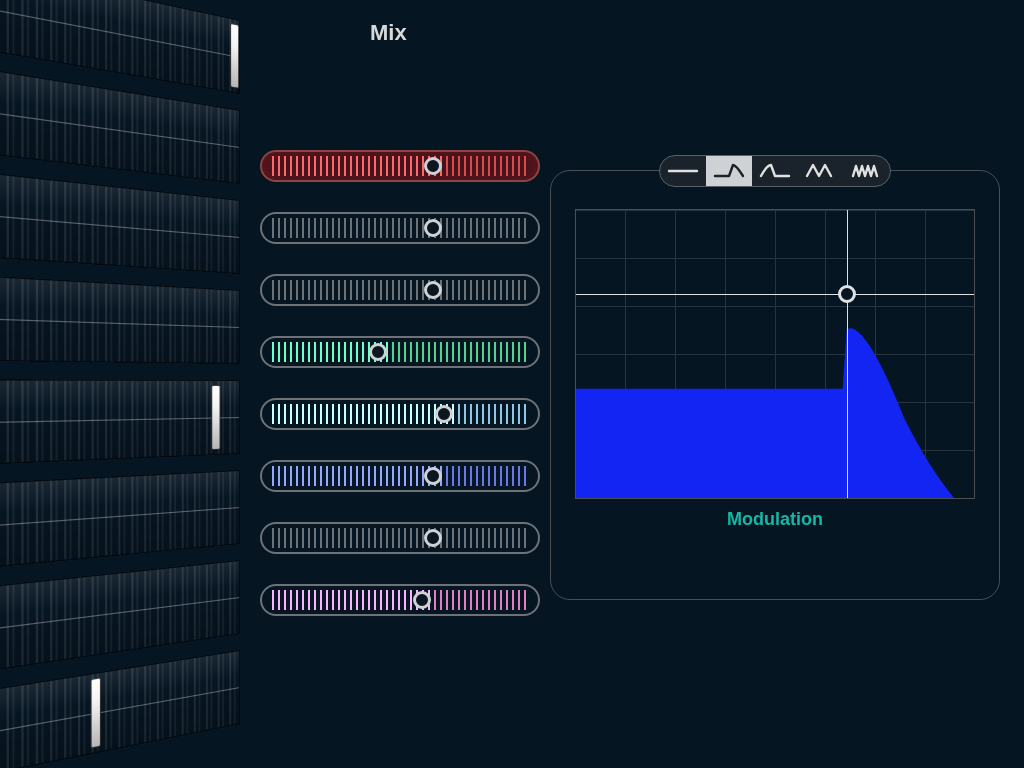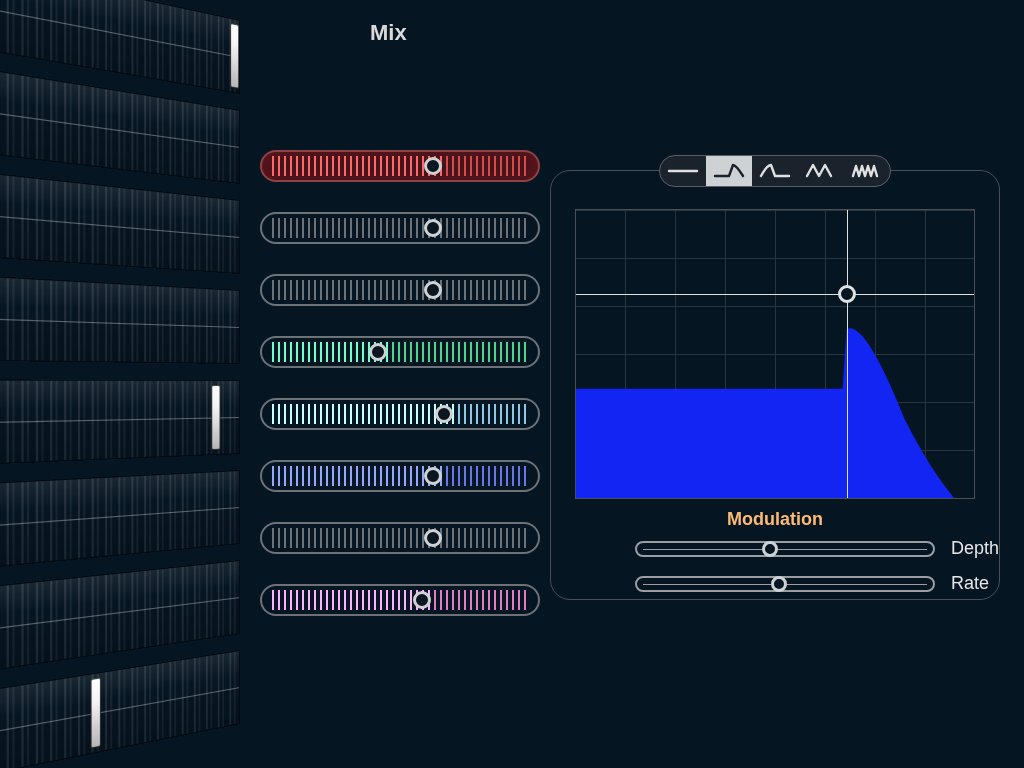--- a/index.html
+++ b/index.html
@@ -129,21 +129,21 @@
   }
   .graph .cross-h { left:0; right:0; height:1px; }
   .graph .cross-v { top:0; bottom:0; width:1px; }
   .graph .handle {
     position:absolute; width:18px; height:18px; margin:-9px 0 0 -9px;
     border-radius:50%; border:3px solid #dfe2e3; background:#061522;
   }
 
   .mod-label {
     text-align:center; margin-top:10px;
-    font-size:18px; font-weight:600; color:#fdba74;
+    font-size:18px; font-weight:600; color:#14b8a6;
   }
   .mod-sliders { margin-top:8px; display:flex; flex-direction:column; gap:14px; }
   .mod-row { display:flex; align-items:center; gap:16px; }
   .mod-row .bar {
     position:relative; flex:0 0 300px; height:16px;
     margin-left:60px;
     border:2px solid #9a9ea2; border-radius:10px;
   }
   .mod-row .bar::before {
     content:""; position:absolute; left:6px; right:6px; top:50%; height:1px;
@@ -275,27 +275,13 @@
     <svg class="curve" viewBox="0 0 400 290" preserveAspectRatio="none">
       <path d="M0 180 L268 180 L272 120 Q290 110 330 210 Q355 260 380 290 L400 290 L0 290 Z" fill="#1225f3" stroke="none"></path>
     </svg>
     <div class="cross-h" style="top:29%"></div>
     <div class="cross-v" style="left:68%"></div>
     <div class="handle" style="left:68%; top:29%"></div>
   </div>
 
   <div class="mod-label">Modulation</div>
 
-  <div class="mod-sliders">
-    <div class="mod-row">
-      <div class="bar">
-        <div class="knob" style="left:calc(45% - 8px)"></div>
-      </div>
-      <div class="lab">Depth</div>
-    </div>
-    <div class="mod-row">
-      <div class="bar">
-        <div class="knob" style="left:calc(48% - 8px)"></div>
-      </div>
-      <div class="lab">Rate</div>
-    </div>
-  </div>
 </div>
 
 </body></html>

